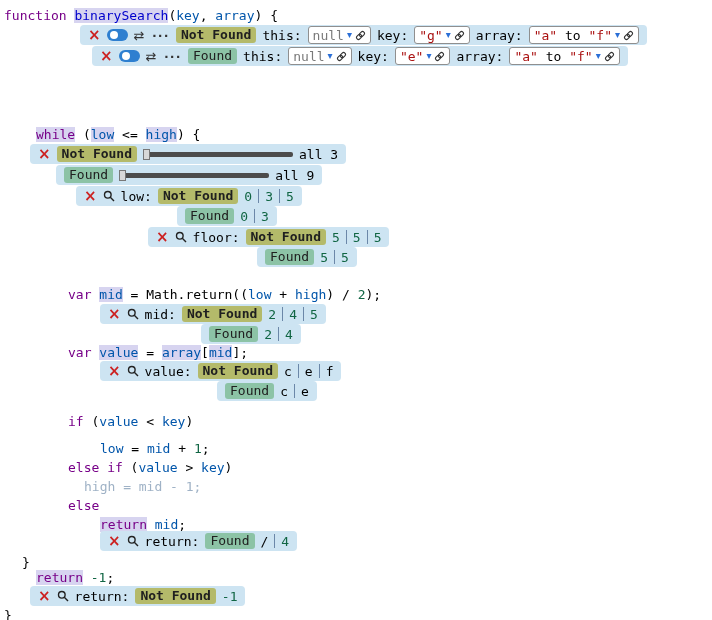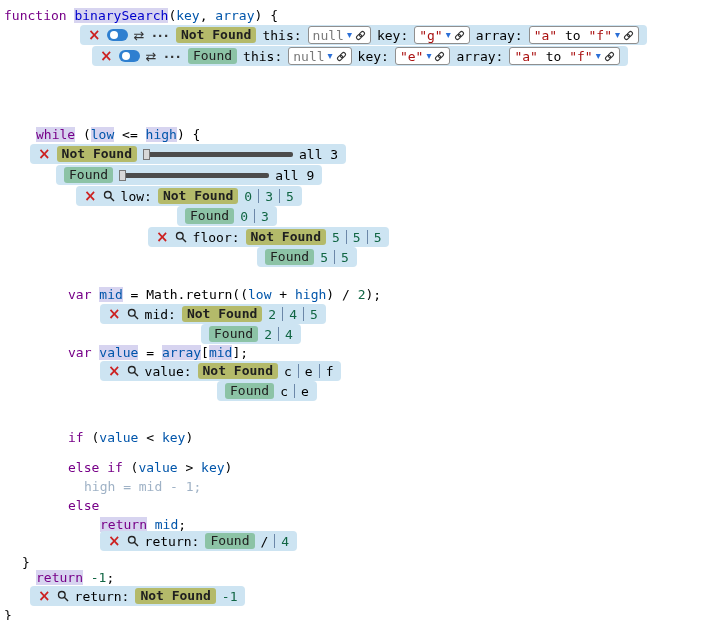--- a/index.html
+++ b/index.html
@@ -202,21 +202,22 @@
       </svg>
     <span class="plabel">value:</span>
     <span class="badge nf">Not Found</span>
     <span class="vals"><span class="val">c</span><span class="vsep"></span><span class="val">e</span><span class="vsep"></span><span class="val">f</span></span>
   </div>
   <div class="wbox" style="top:381px;left:217px">
     <span class="badge f">Found</span>
     <span class="vals"><span class="val">c</span><span class="vsep"></span><span class="val">e</span></span>
   </div>
 
-  <div class="code-line" style="top:428px;left:68px"><span class="tok-keyword">if</span><span class="tok-plain"> (</span><span class="tok-localvar">value</span><span class="tok-plain"> &lt; </span><span class="tok-localvar">key</span><span class="tok-plain">)</span></div>
+  <div class="code-line" style="top:412px;left:68px"><span class="tok-keyword">if</span><span class="tok-plain"> (</span><span class="tok-localvar">value</span><span class="tok-plain"> &lt; </span><span class="tok-localvar">key</span><span class="tok-plain">)</span></div>
+  <div class="code-line" style="top:439px;left:100px"><span class="tok-localvar">low</span><span class="tok-plain"> = </span><span class="tok-localvar">mid</span><span class="tok-plain"> + </span><span class="tok-number">1</span><span class="tok-plain">;</span></div>
   <div class="code-line" style="top:458px;left:68px"><span class="tok-keyword">else</span><span class="tok-plain"> </span><span class="tok-keyword">if</span><span class="tok-plain"> (</span><span class="tok-localvar">value</span><span class="tok-plain"> &gt; </span><span class="tok-localvar">key</span><span class="tok-plain">)</span></div>
   <div class="code-line dead" style="top:477px;left:84px"><span class="tok-localvar">high</span><span class="tok-plain"> = </span><span class="tok-localvar">mid</span><span class="tok-plain"> - </span><span class="tok-number">1</span><span class="tok-plain">;</span></div>
   <div class="code-line" style="top:496px;left:68px"><span class="tok-keyword">else</span></div>
   <div class="code-line" style="top:515px;left:100px"><span class="tok-keyword hl">return</span><span class="tok-plain"> </span><span class="tok-localvar">mid</span><span class="tok-plain">;</span></div>
 
   <div class="wbox" style="top:531px;left:100px">
     <span class="xbtn">×</span>
     <svg class="mag" width="12" height="12" viewBox="0 0 12 12">
         <circle cx="4.8" cy="4.8" r="3.3" fill="none" stroke="#222" stroke-width="1.4"></circle>
         <line x1="7.3" y1="7.3" x2="11" y2="11" stroke="#222" stroke-width="1.4"></line>

